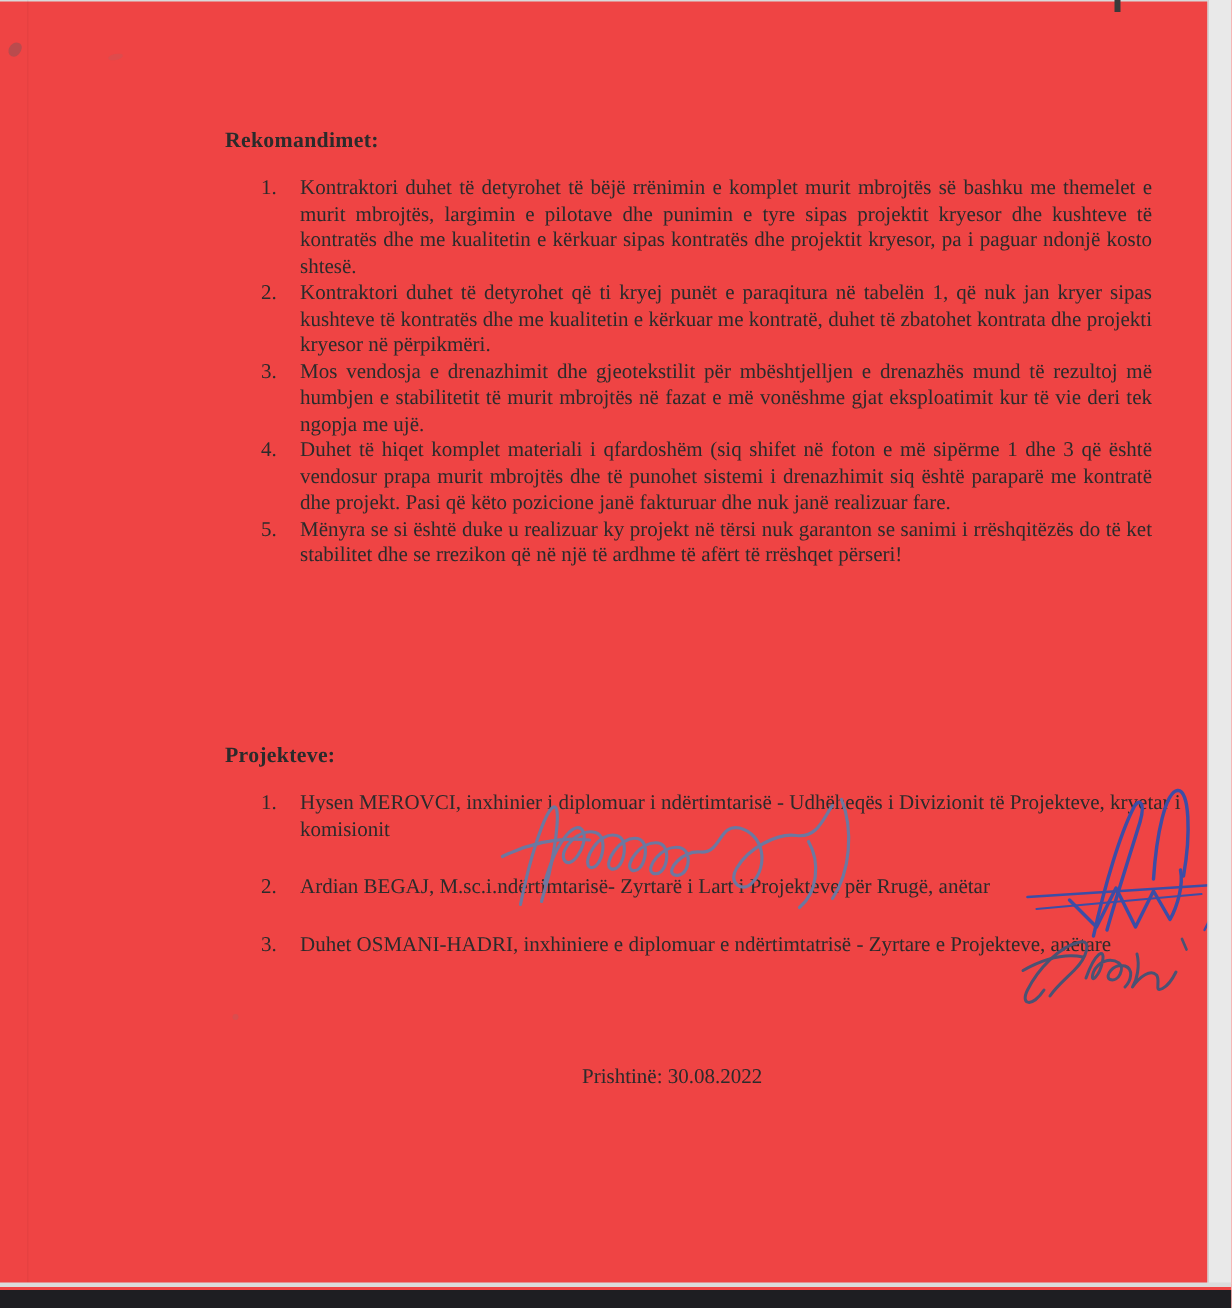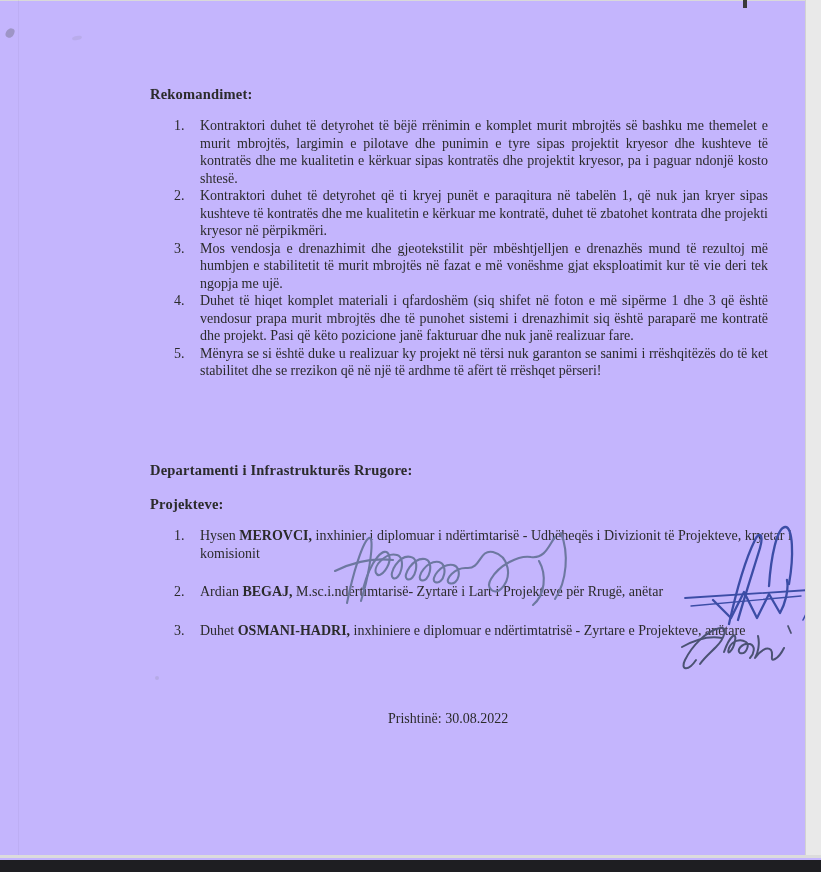--- a/index.html
+++ b/index.html
@@ -1,19 +1,19 @@
 <!DOCTYPE html>
 <html><head>
 <meta charset="utf-8">
 <style>
   html,body{margin:0;padding:0;background:#ffffff;}
   .page{
     position:relative;
     width:821px;height:872px;
-    background:#c4b5fd;
+    background:#ef4444;
     overflow:hidden;
     font-family:"Liberation Serif","DejaVu Serif",serif;
     color:#2b2b2b;
   }
   
   .scan-top-line{position:absolute;top:0;left:0;width:100%;height:1px;background:#d9d9d9;}
   .scan-tick{position:absolute;top:0;left:743px;width:4px;height:8px;background:#3a3a3a;}
   .scan-right-band{position:absolute;top:0;right:0;width:15px;height:856px;background:#e9e9e9;border-left:1px solid #d2d2d2;}
   .scan-bottom-line{position:absolute;left:0;top:855px;width:100%;height:3px;background:#dcdcdc;}
   .scan-bottom-band{position:absolute;left:0;top:860px;width:100%;height:12px;background:#1e1e22;}
@@ -44,21 +44,21 @@
   }
   ol.doc-list > li::before{
     content:counter(item) ".";
     position:absolute;left:24px;top:0;
   }
   .recommendations{left:150px;top:117px;width:618px;}
   .recommendations > li{text-align:justify;}
 
   .commission{left:150px;top:527px;width:642px;}
   .commission > li{margin-bottom:21px;}
-  .member-name{font-weight:bold;}
+  .member-name{font-weight:normal;}
 
   .place-date{
     position:absolute;left:388px;top:711px;
     font-size:14px;
     text-align:right;
   }
 
   
   .sig{position:absolute;pointer-events:none;}
   .sig-merovci{left:333px;top:527px;width:250px;height:84px;}
@@ -82,21 +82,20 @@
   <div class="heading h-rekomandimet">Rekomandimet:</div>
 
   <ol class="doc-list recommendations">
     <li>Kontraktori duhet të detyrohet të bëjë rrënimin e komplet murit mbrojtës së bashku me themelet e murit mbrojtës, largimin e pilotave dhe punimin e tyre sipas projektit kryesor dhe kushteve të kontratës dhe me kualitetin e kërkuar sipas kontratës dhe projektit kryesor, pa i paguar ndonjë kosto shtesë.</li>
     <li>Kontraktori duhet të detyrohet që ti kryej punët e paraqitura në tabelën 1, që nuk jan kryer sipas kushteve të kontratës dhe me kualitetin e kërkuar me kontratë, duhet të zbatohet kontrata dhe projekti kryesor në përpikmëri.</li>
     <li>Mos vendosja e drenazhimit dhe gjeotekstilit për mbështjelljen e drenazhës mund të rezultoj më humbjen e stabilitetit të murit mbrojtës në fazat e më vonëshme gjat eksploatimit kur të vie deri tek ngopja me ujë.</li>
     <li>Duhet të hiqet komplet materiali i qfardoshëm (siq shifet në foton e më sipërme 1 dhe 3 që është vendosur prapa murit mbrojtës dhe të punohet sistemi i drenazhimit siq është paraparë me kontratë dhe projekt. Pasi që këto pozicione janë fakturuar dhe nuk janë realizuar fare.</li>
     <li>Mënyra se si është duke u realizuar ky projekt në tërsi nuk garanton se sanimi i rrëshqitëzës do të ket stabilitet dhe se rrezikon që në një të ardhme të afërt të rrëshqet përseri!</li>
   </ol>
 
-  <div class="heading h-departamenti">Departamenti i Infrastrukturës Rrugore:</div>
   <div class="heading h-komisioni">Projekteve:</div>
 
   <ol class="doc-list commission">
     <li>
       <span>Hysen </span><span class="member-name">MEROVCI, </span><span>inxhinier i diplomuar i ndërtimtarisë - Udhëheqës i Divizionit të Projekteve, kryetar i komisionit</span>
     </li>
     <li>
       <span>Ardian </span><span class="member-name">BEGAJ, </span><span>M.sc.i.ndërtimtarisë- Zyrtarë i Lart i Projekteve për Rrugë, anëtar</span>
     </li>
     <li>

